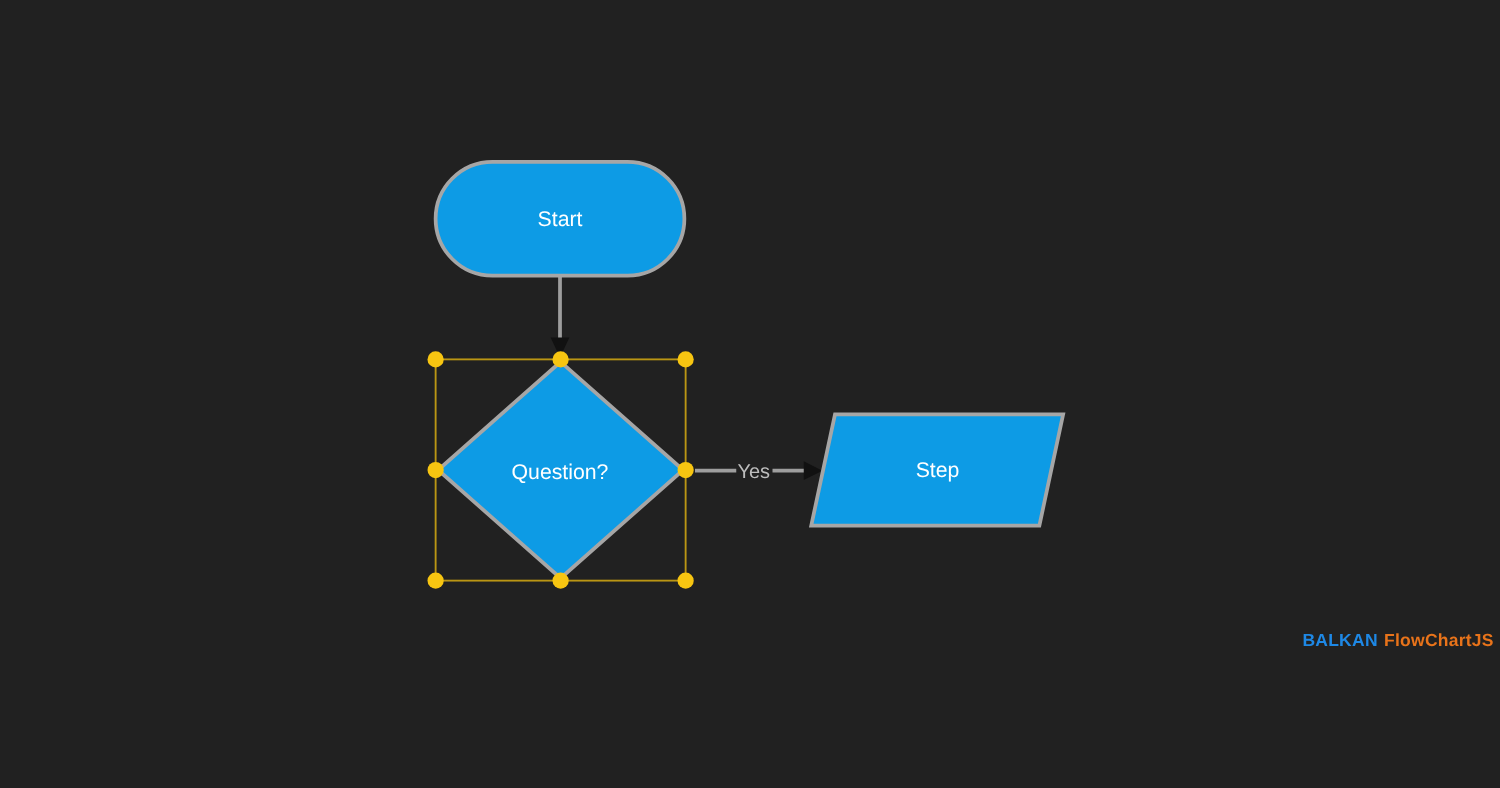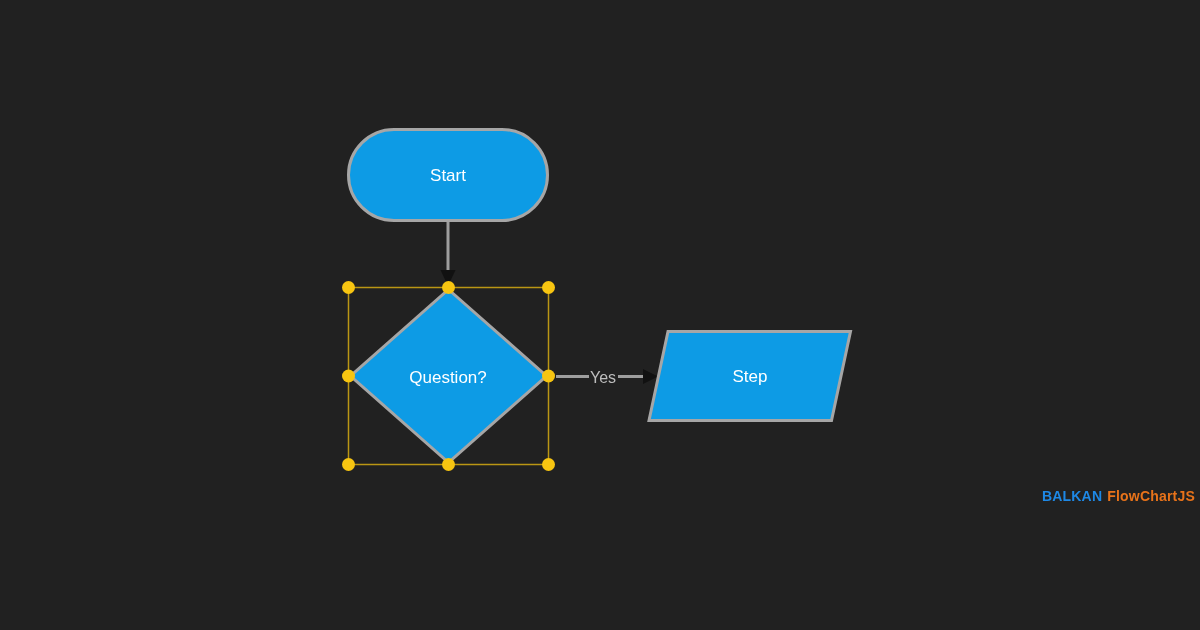--- a/index.html
+++ b/index.html
@@ -18,21 +18,21 @@
   svg { display: block; }
   text {
     font-family: "Liberation Sans", sans-serif;
     font-size: 17px;
     user-select: none;
   }
   text.edge-label { font-size: 16px; }
   .watermark {
     position: absolute;
     right: 5px;
-    bottom: 26px;
+    bottom: 10px;
     font-size: 14px;
     letter-spacing: 0.2px;
     white-space: nowrap;
     text-align: center;
   }
   .watermark .brand { font-weight: 700; }
   .watermark .product { font-weight: 600; margin-left: 5px; }
 </style>
 </head>
 <body style="background: rgb(33, 33, 33);">

